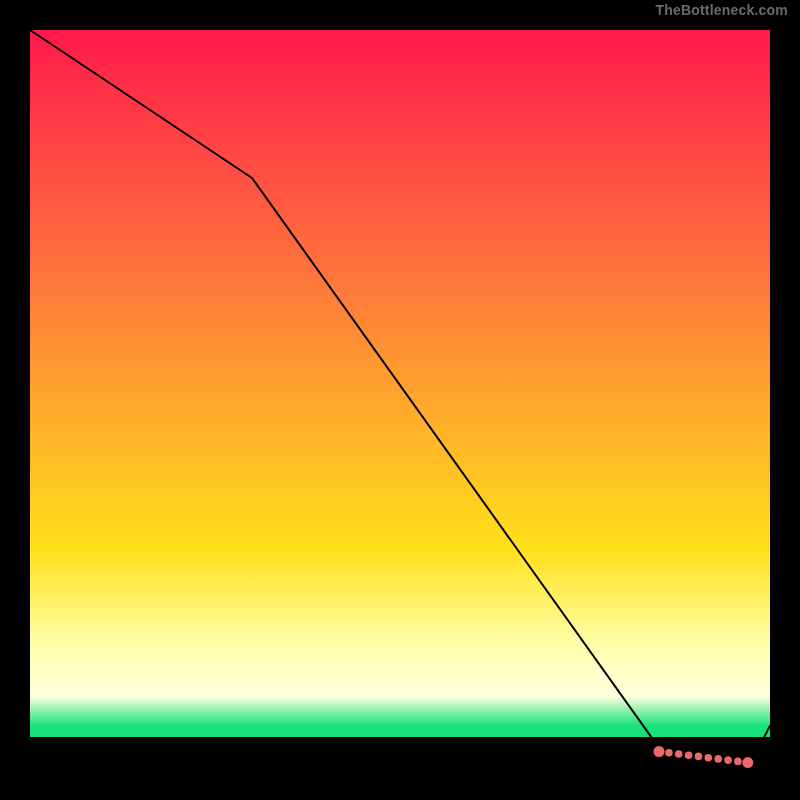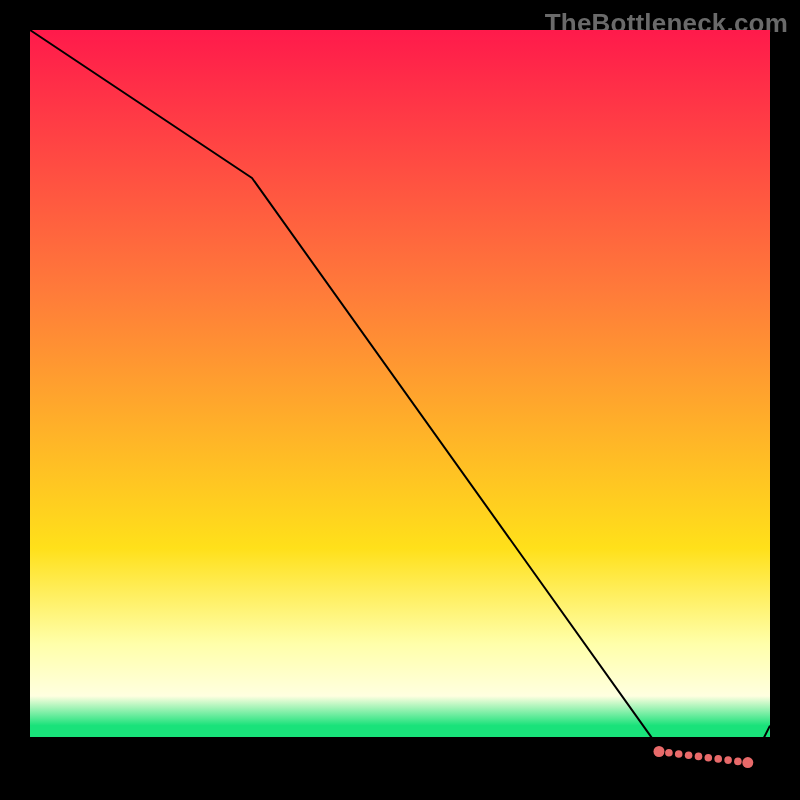--- a/index.html
+++ b/index.html
@@ -12,24 +12,24 @@
     font-family: Arial, Helvetica, sans-serif;
   }
   .stage {
     position: relative;
     width: 800px;
     height: 800px;
     background: #000;
   }
   .watermark {
     position: absolute;
-    top: 8px;
+    top: 2px;
     right: 12px;
     color: #6a6a6a;
-    font-size: 26px;
+    font-size: 14px;
     font-weight: 600;
     letter-spacing: 0.2px;
     user-select: none;
   }
   svg {
     position: absolute;
     left: 0;
     top: 0;
   }
 </style>

